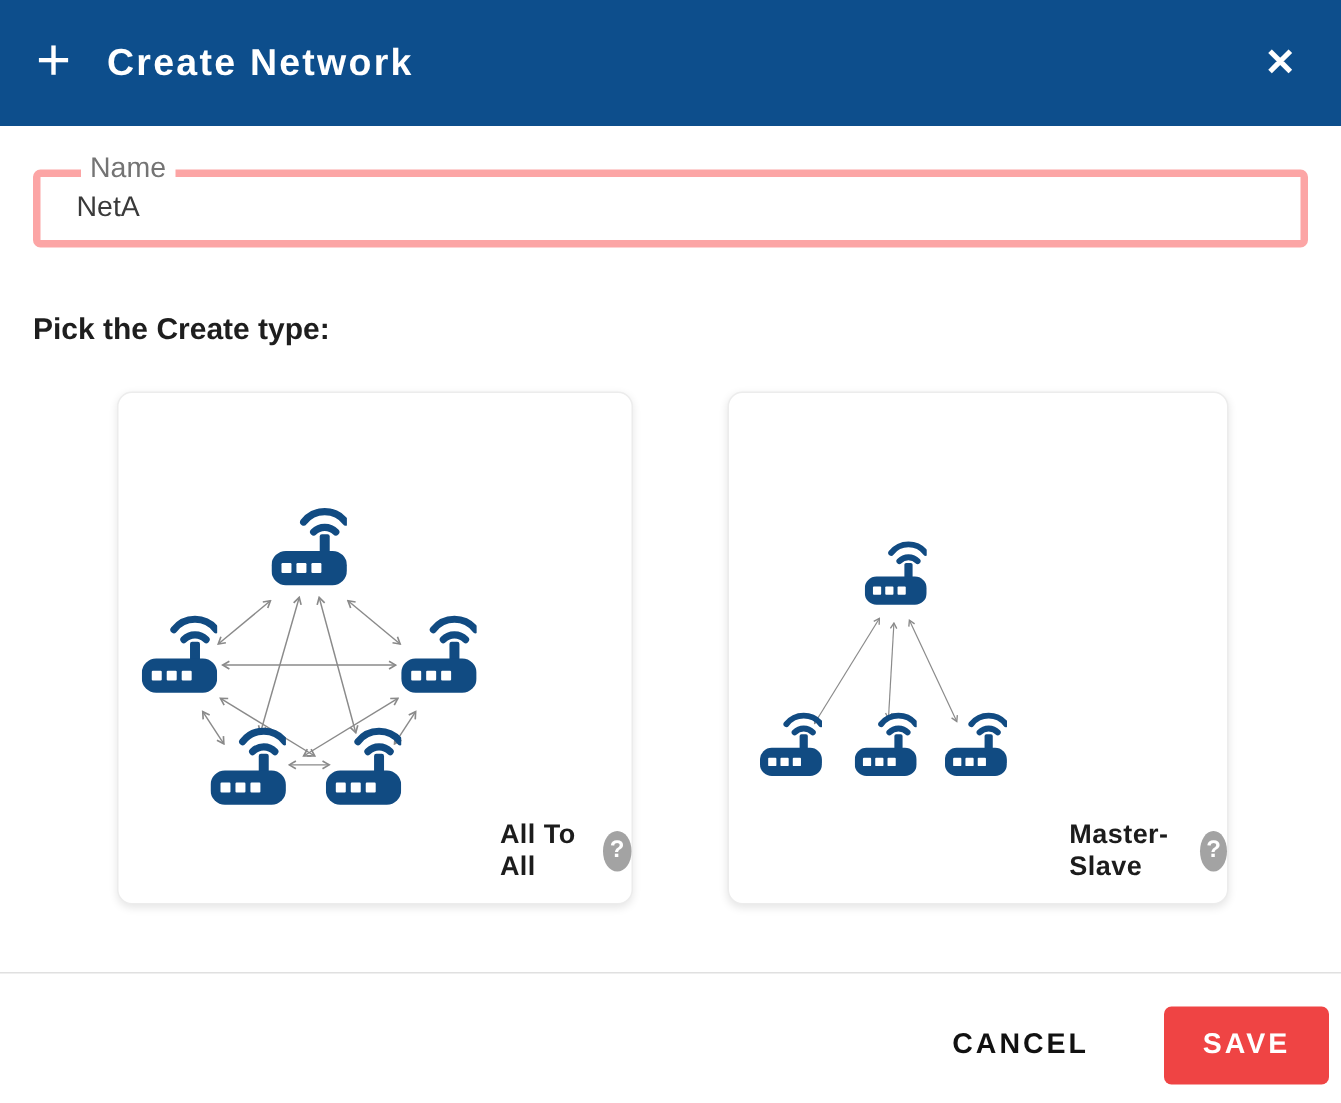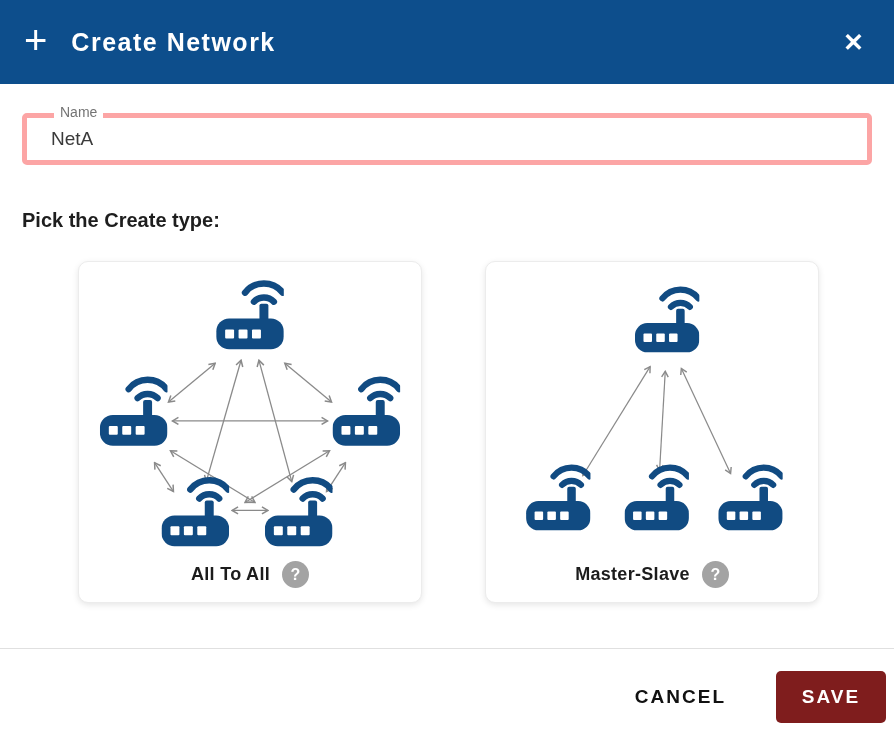--- a/index.html
+++ b/index.html
@@ -57,21 +57,21 @@
     font-family: "Liberation Sans", sans-serif;
     outline: none;
     background: #fff;
   }
   .name-field label {
     position: absolute;
     top: -9px;
     left: 32px;
     background: #ffffff;
     padding: 0 6px;
-    font-size: 14px;
+    font-size: 19px;
     color: #747474;
     line-height: 17px;
   }
   .section-title {
     margin-top: 44px;
     font-size: 20px;
     font-weight: 700;
     color: #1e1e1e;
   }
   
@@ -81,21 +81,21 @@
     margin-top: 29px;
     padding-left: 56px;
   }
   .type-card {
     background: #ffffff;
     border: 1px solid #ececec;
     border-radius: 10px;
     box-shadow: 0 2px 6px rgba(0,0,0,0.10);
     height: 342px;
     display: flex;
-    flex-direction: column;
+    flex-direction: row;
     align-items: center;
     cursor: pointer;
   }
   .type-card.mesh  { width: 344px; }
   .type-card.star  { width: 334px; gap: 24px; }
   .topo-svg { margin-top: 8px; display: block; }
   .card-label-row {
     margin-top: auto;
     margin-bottom: 14px;
     display: flex;
@@ -138,21 +138,21 @@
     font-size: 19px;
     font-weight: 600;
     letter-spacing: 2px;
     color: #111111;
     cursor: pointer;
     padding: 8px 4px;
   }
   .save-btn {
     width: 110px;
     height: 52px;
-    background: #7f1d1d;
+    background: #ef4444;
     border: none;
     border-radius: 5px;
     font-family: "Liberation Sans", sans-serif;
     font-size: 19px;
     font-weight: 600;
     letter-spacing: 2px;
     color: #ffffff;
     cursor: pointer;
   }
   .defs-svg { position: absolute; width: 0; height: 0; }

